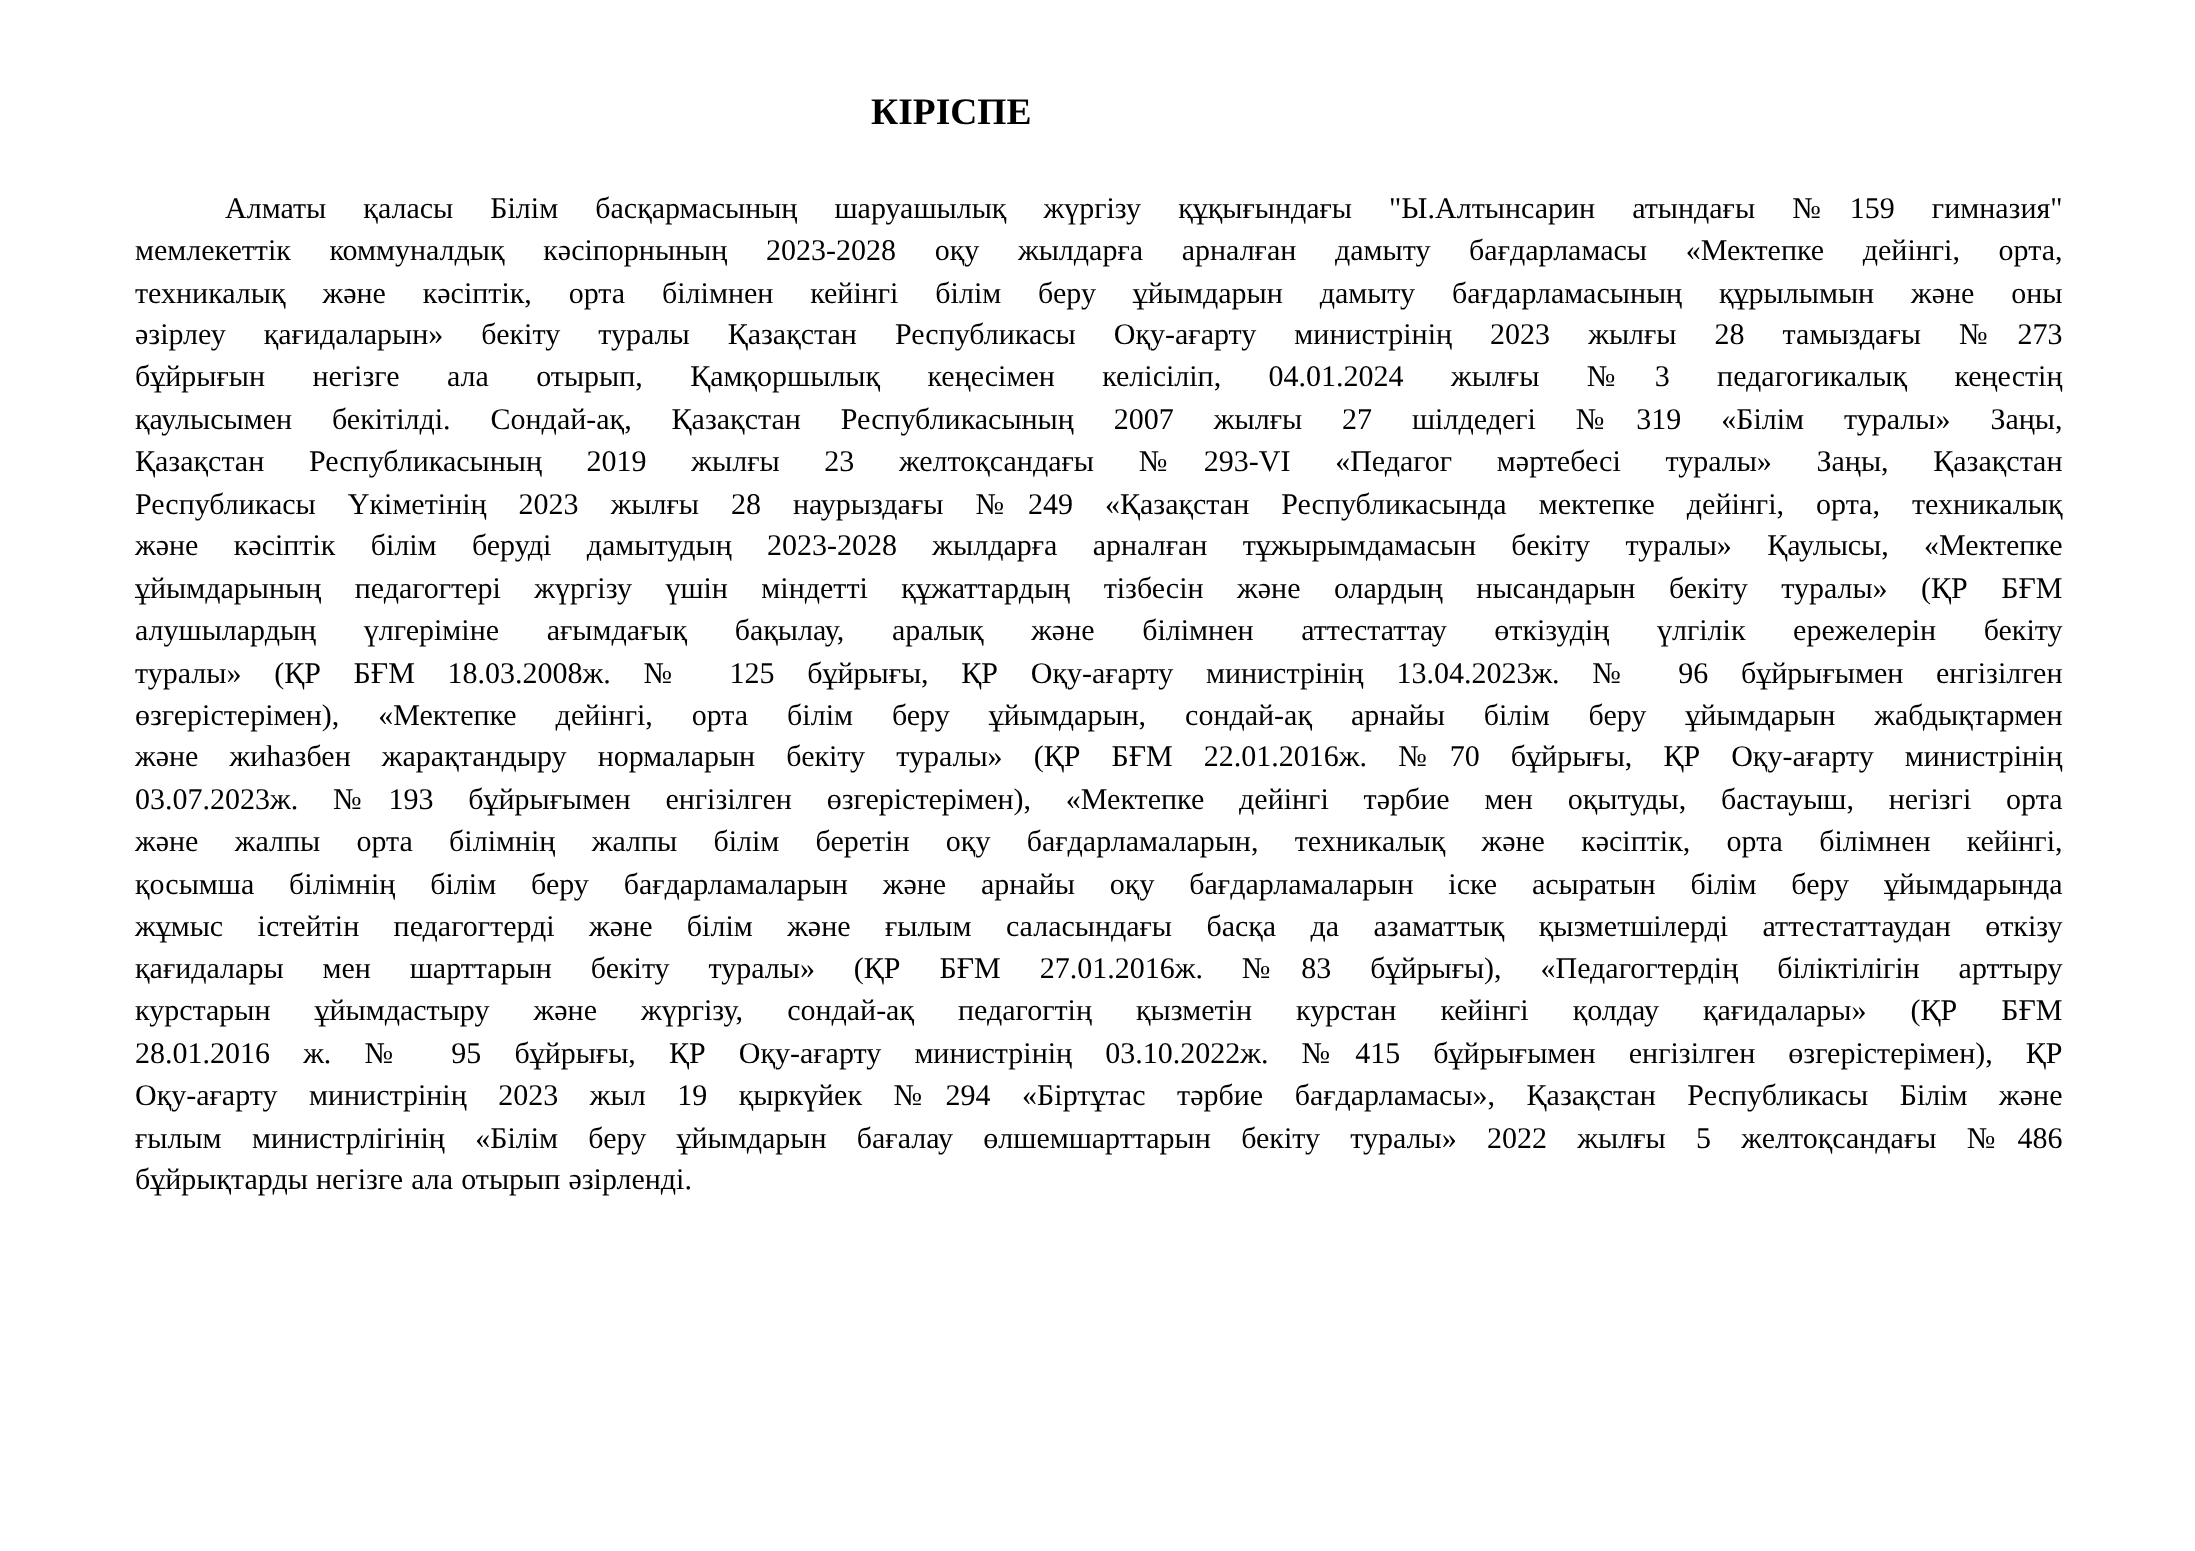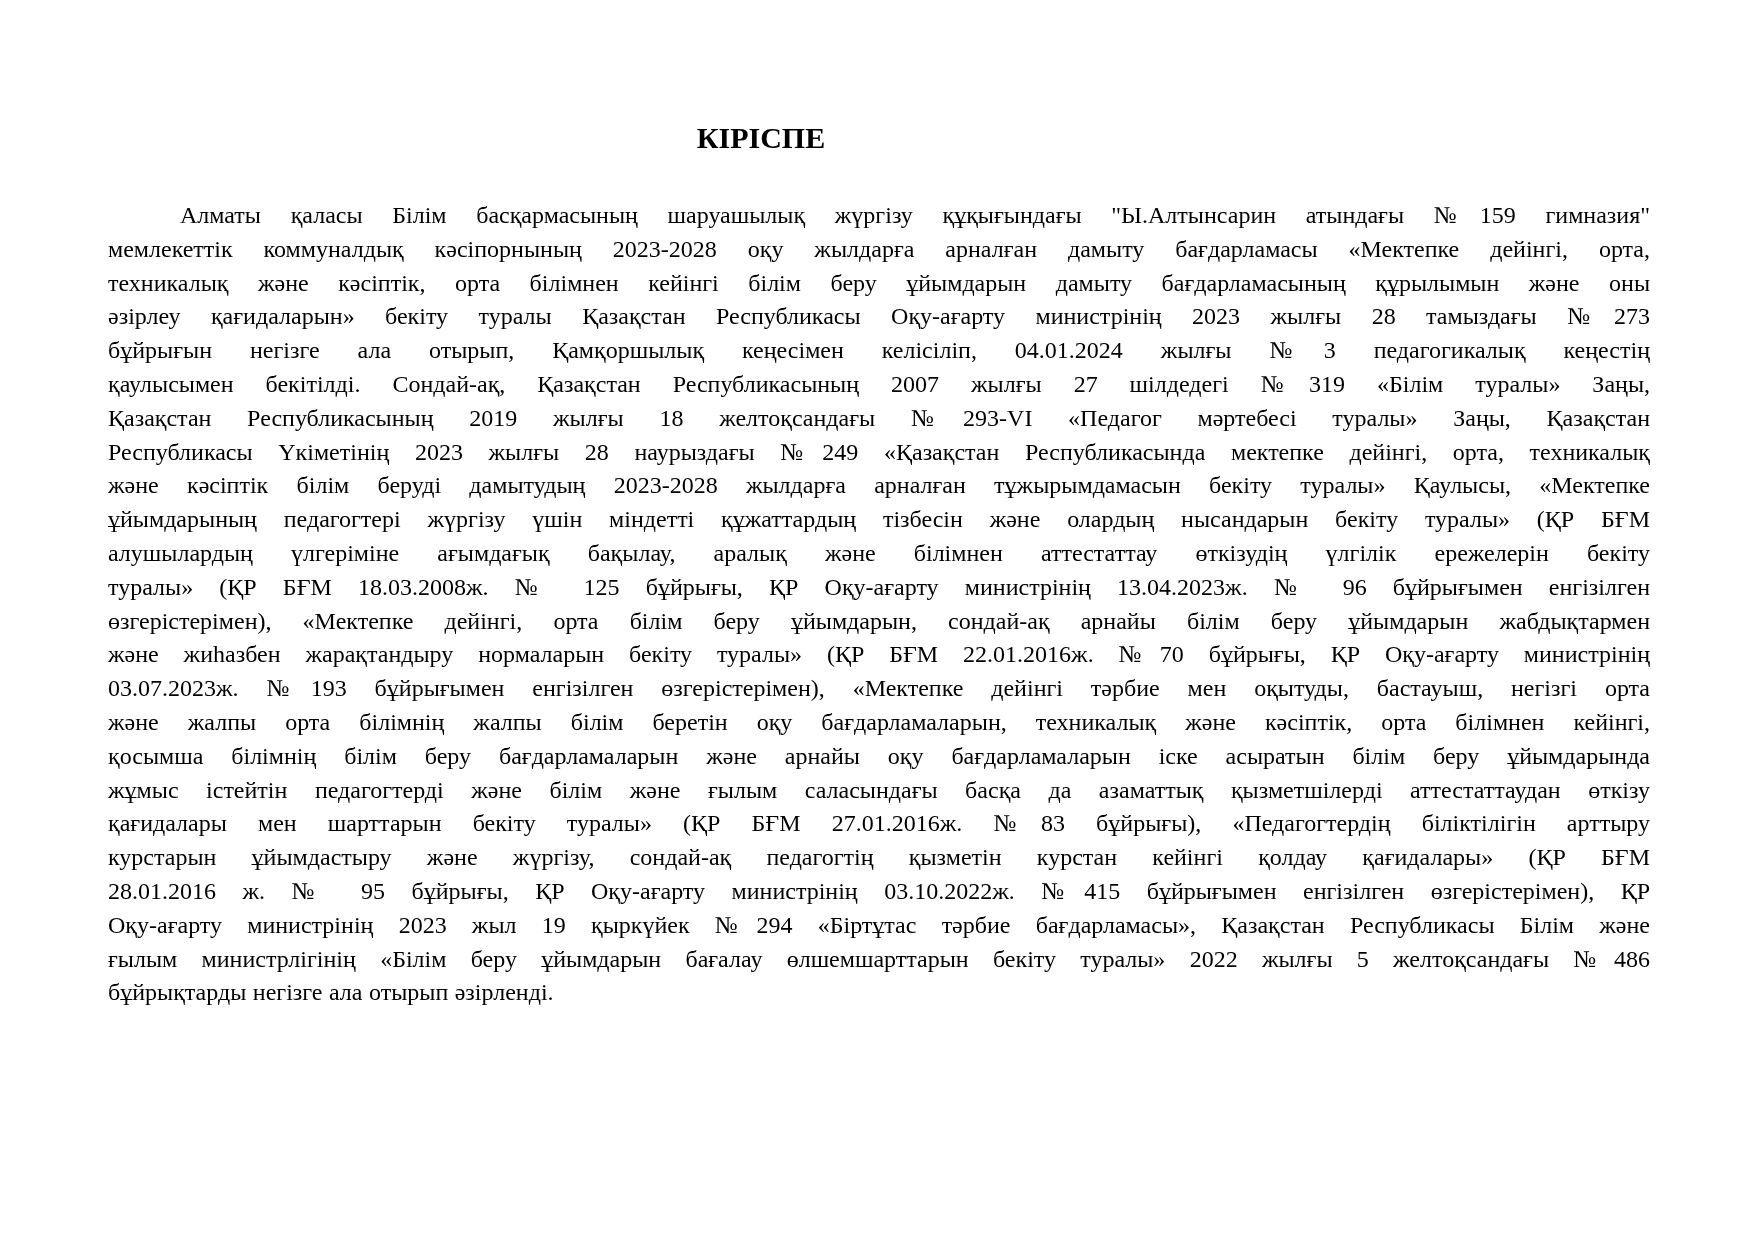--- a/index.html
+++ b/index.html
@@ -6,21 +6,21 @@
     margin: 0;
     padding: 0;
     background: #ffffff;
   }
   .page {
     position: relative;
     width: 1756px;
     height: 1241px;
     background: #ffffff;
     box-sizing: border-box;
-    padding: 120px 106px 0 108px;
+    padding: 72px 106px 0 108px;
     font-family: "Liberation Serif", "DejaVu Serif", serif;
     color: #000000;
     overflow: hidden;
   }
   .doc-title {
     font-size: 30px;
     font-weight: bold;
     line-height: 36px;
     text-align: center;
     position: relative;
@@ -49,21 +49,21 @@
 
 <div class="page">
   <h1 class="doc-title">КІРІСПЕ</h1>
   <div class="para">
     <div class="line first">Алматы қаласы Білім басқармасының шаруашылық жүргізу құқығындағы "Ы.Алтынсарин атындағы №159 гимназия"</div>
     <div class="line">мемлекеттік коммуналдық кәсіпорнының 2023-2028 оқу жылдарға арналған дамыту бағдарламасы «Мектепке дейінгі, орта,</div>
     <div class="line">техникалық және кәсіптік, орта білімнен кейінгі білім беру ұйымдарын дамыту бағдарламасының құрылымын және оны</div>
     <div class="line">әзірлеу қағидаларын» бекіту туралы Қазақстан Республикасы Оқу-ағарту министрінің 2023 жылғы 28 тамыздағы №273</div>
     <div class="line">бұйрығын негізге ала отырып, Қамқоршылық кеңесімен келісіліп, 04.01.2024 жылғы №3 педагогикалық кеңестің</div>
     <div class="line">қаулысымен бекітілді. Сондай-ақ, Қазақстан Республикасының 2007 жылғы 27 шілдедегі №319 «Білім туралы» Заңы,</div>
-    <div class="line">Қазақстан Республикасының 2019 жылғы 18 желтоқсандағы №293-VI «Педагог мәртебесі туралы» Заңы, Қазақстан</div>
+    <div class="line">Қазақстан Республикасының 2019 жылғы 23 желтоқсандағы №293-VI «Педагог мәртебесі туралы» Заңы, Қазақстан</div>
     <div class="line">Республикасы Үкіметінің 2023 жылғы 28 наурыздағы №249 «Қазақстан Республикасында мектепке дейінгі, орта, техникалық</div>
     <div class="line">және кәсіптік білім беруді дамытудың 2023-2028 жылдарға арналған тұжырымдамасын бекіту туралы» Қаулысы, «Мектепке</div>
     <div class="line">ұйымдарының педагогтері жүргізу үшін міндетті құжаттардың тізбесін және олардың нысандарын бекіту туралы» (ҚР БҒМ</div>
     <div class="line">алушылардың үлгеріміне ағымдағық бақылау, аралық және білімнен аттестаттау өткізудің үлгілік ережелерін бекіту</div>
     <div class="line">туралы» (ҚР БҒМ 18.03.2008ж. № 125 бұйрығы, ҚР Оқу-ағарту министрінің 13.04.2023ж. № 96 бұйрығымен енгізілген</div>
     <div class="line">өзгерістерімен), «Мектепке дейінгі, орта білім беру ұйымдарын, сондай-ақ арнайы білім беру ұйымдарын жабдықтармен</div>
     <div class="line">және жиһазбен жарақтандыру нормаларын бекіту туралы» (ҚР БҒМ 22.01.2016ж. №70 бұйрығы, ҚР Оқу-ағарту министрінің</div>
     <div class="line">03.07.2023ж. №193 бұйрығымен енгізілген өзгерістерімен), «Мектепке дейінгі тәрбие мен оқытуды, бастауыш, негізгі орта</div>
     <div class="line">және жалпы орта білімнің жалпы білім беретін оқу бағдарламаларын, техникалық және кәсіптік, орта білімнен кейінгі,</div>
     <div class="line">қосымша білімнің білім беру бағдарламаларын және арнайы оқу бағдарламаларын іске асыратын білім беру ұйымдарында</div>

